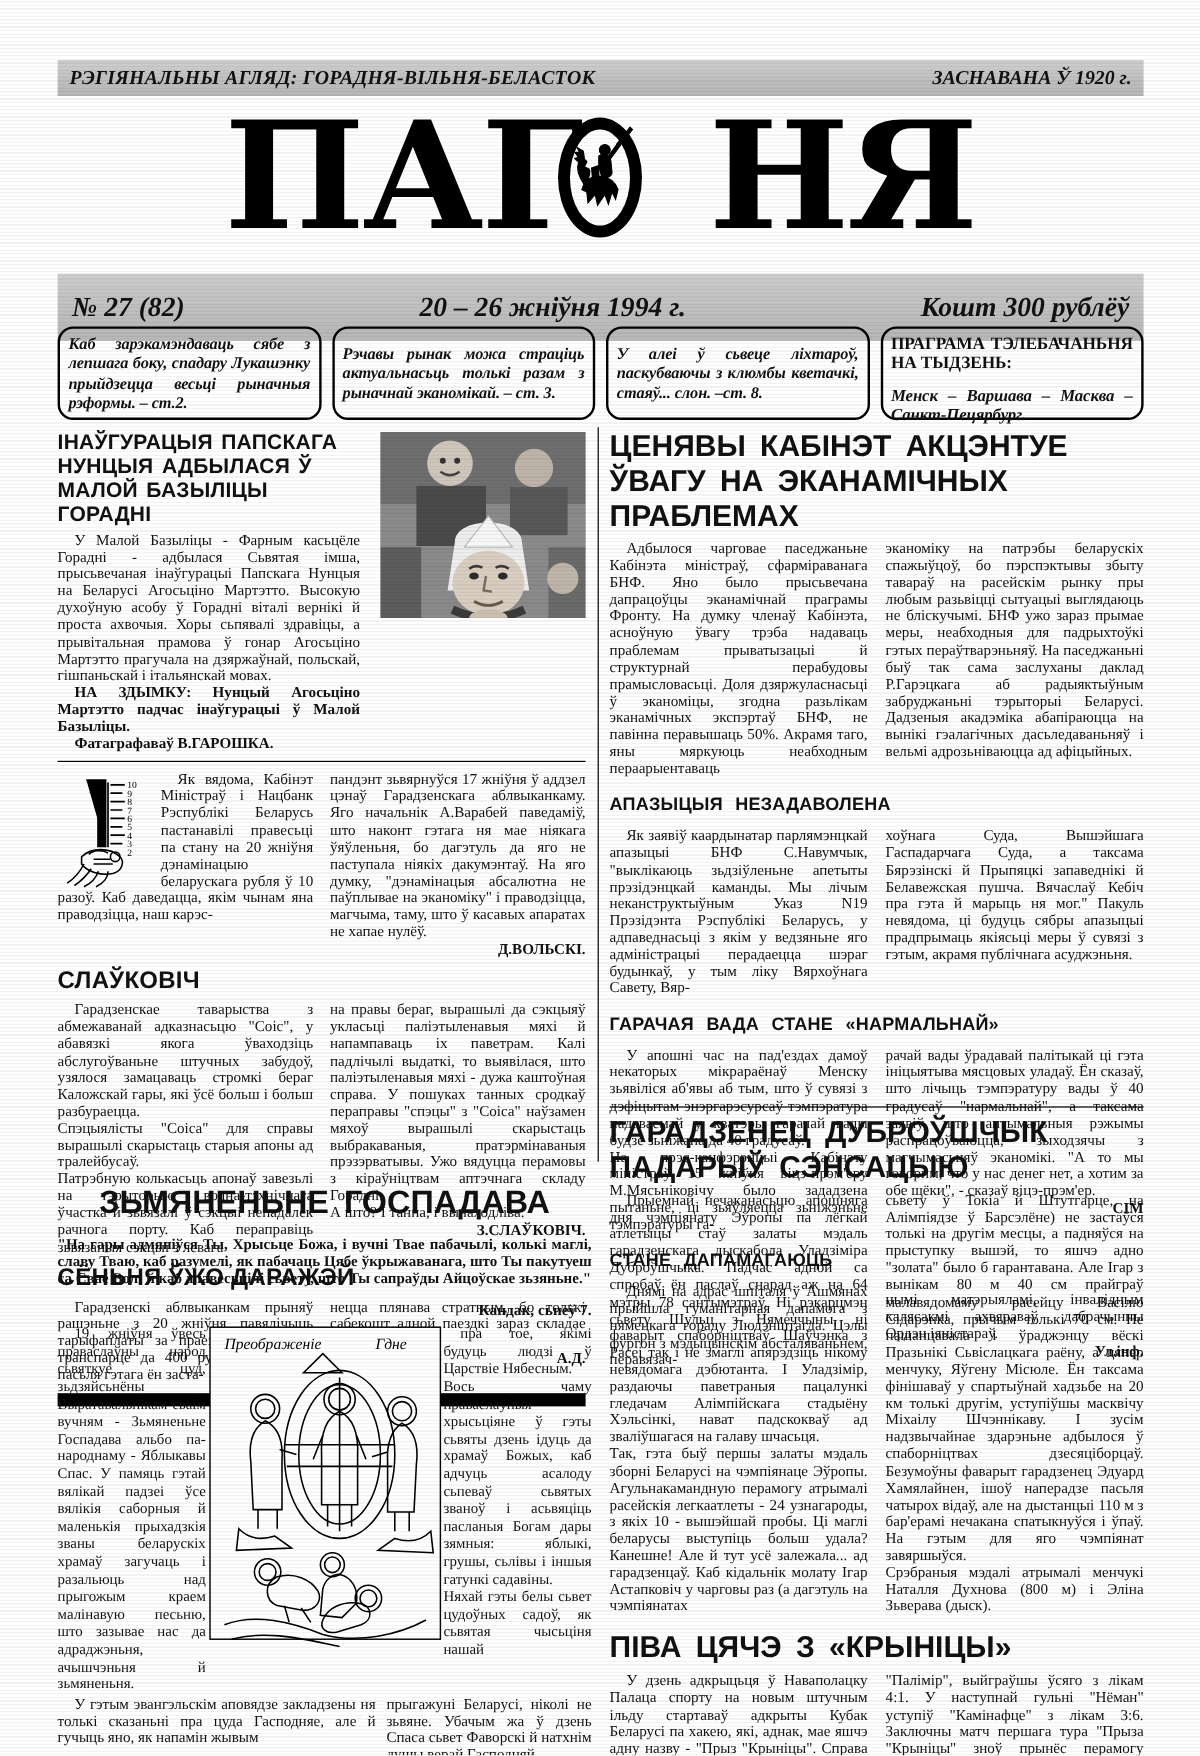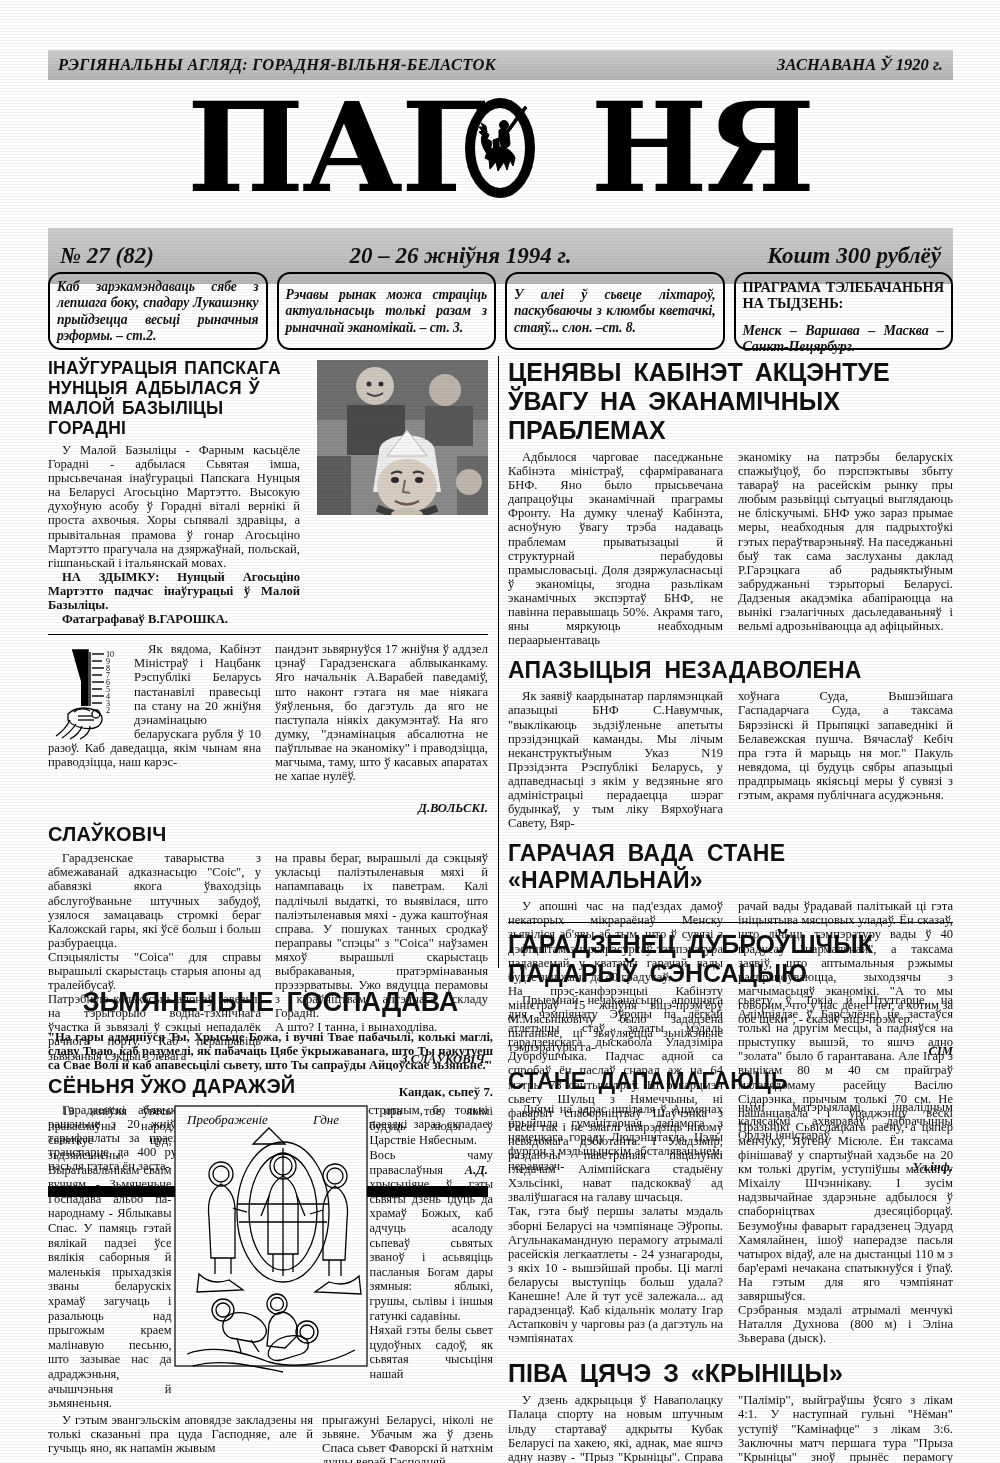--- a/index.html
+++ b/index.html
@@ -70,29 +70,29 @@
   .rule-v{position:absolute;left:498px;top:356px;width:1px;height:612px;background:#000;}
 
   .colL{position:absolute;left:48px;top:358px;width:440px;}
   .colR{position:absolute;left:508px;top:358px;width:445px;}
 
   h2.hl{
     margin:0 0 5px 0;font-family:"Liberation Sans",sans-serif;
     font-weight:bold;font-size:20px;line-height:23px;letter-spacing:.2px;
   }
   h2.hl.big{font-size:25px;line-height:29px;letter-spacing:0px;word-spacing:5px;}
-  h2.hl.med{font-size:23px;line-height:27px;word-spacing:6px;}
+  h2.hl.med{font-size:15px;line-height:27px;word-spacing:6px;}
   h2.hl.small{font-size:17.5px;line-height:20px;word-spacing:2px;}
 
   .body p{
     margin:0;font-size:12.6px;line-height:14.1px;text-align:justify;
     text-indent:14px;hyphens:auto;
   }
   .body p.noind{text-indent:0;}
-  .body p.sig{text-indent:0;text-align:right;font-weight:bold;margin-top:18px;font-style:italic;}
+  .body p.sig{text-indent:0;text-align:right;font-weight:bold;margin-top:1px;}
 
   
   .art-nuncio .nun-head{width:252px;}
   .photo{
     position:absolute;right:0;top:2px;width:171px;height:155px;
     background:#8d8d8d;overflow:hidden;
   }
   .photo svg{display:block;}
 
   

